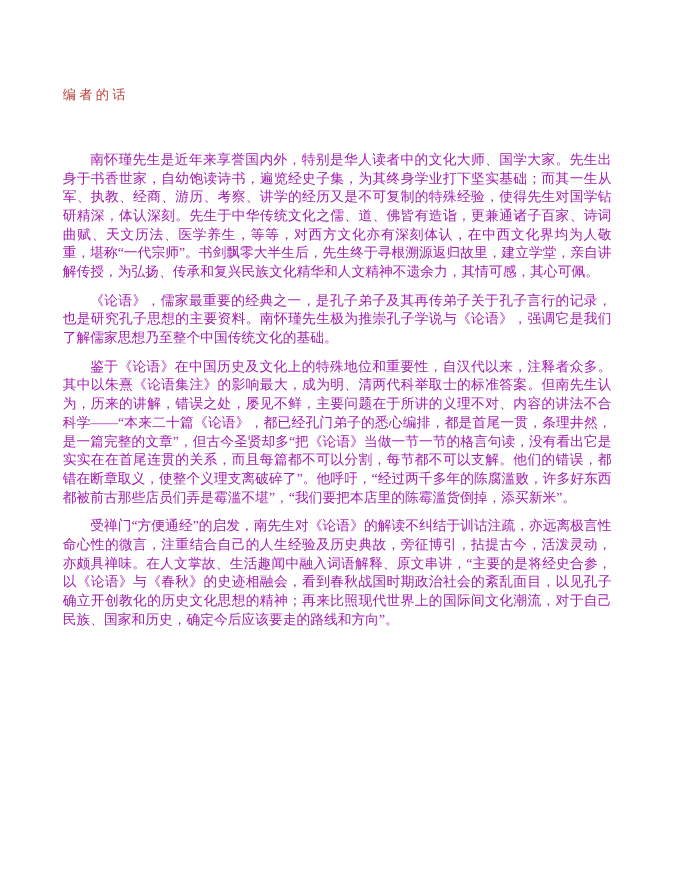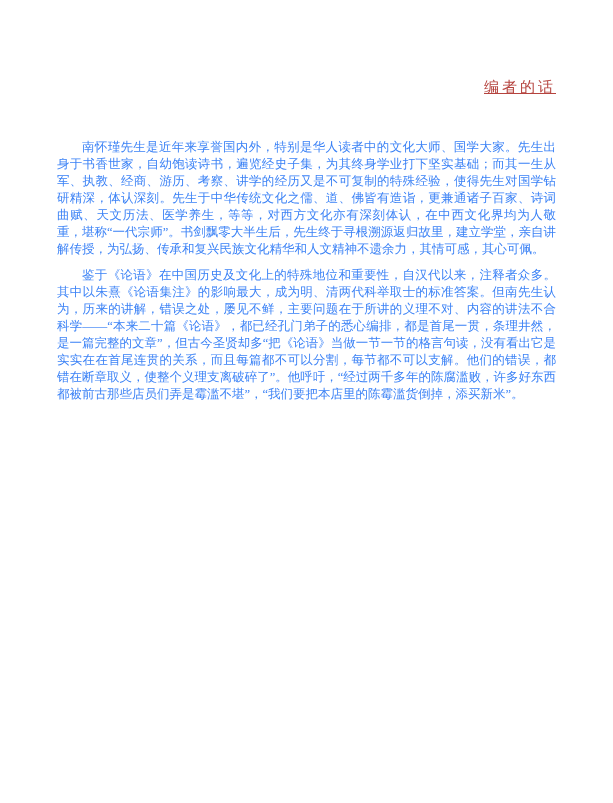--- a/index.html
+++ b/index.html
@@ -13,40 +13,41 @@
     height: 803px;
     margin: 0 auto;
     background: #ffffff;
     overflow: hidden;
     box-sizing: border-box;
     padding: 78px 57px 30px 57px;
     font-family: "Liberation Serif", "DejaVu Serif", serif;
   }
   .doc-title {
     margin: 0 0 42px 0;
-    text-align: right;
-    font-size: 15px;
+    text-align: left;
+    font-size: 12px;
     font-weight: normal;
     letter-spacing: 3px;
     color: #b5433e;
-    text-decoration: underline;
   }
   .doc-body p {
     margin: 0 0 9px 0;
     font-size: 12.5px;
     line-height: 17px;
-    color: #3b82f6;
+    color: #a21caf;
     text-align: justify;
     text-indent: 2em;
     word-break: break-all;
   }
 </style>
 </head>
 <body>
 
 <div class="page">
   <h1 class="doc-title">编者的话</h1>
 
   <div class="doc-body">
     <p>南怀瑾先生是近年来享誉国内外，特别是华人读者中的文化大师、国学大家。先生出身于书香世家，自幼饱读诗书，遍览经史子集，为其终身学业打下坚实基础；而其一生从军、执教、经商、游历、考察、讲学的经历又是不可复制的特殊经验，使得先生对国学钻研精深，体认深刻。先生于中华传统文化之儒、道、佛皆有造诣，更兼通诸子百家、诗词曲赋、天文历法、医学养生，等等，对西方文化亦有深刻体认，在中西文化界均为人敬重，堪称“一代宗师”。书剑飘零大半生后，先生终于寻根溯源返归故里，建立学堂，亲自讲解传授，为弘扬、传承和复兴民族文化精华和人文精神不遗余力，其情可感，其心可佩。</p>
+    <p>《论语》，儒家最重要的经典之一，是孔子弟子及其再传弟子关于孔子言行的记录，也是研究孔子思想的主要资料。南怀瑾先生极为推崇孔子学说与《论语》，强调它是我们了解儒家思想乃至整个中国传统文化的基础。</p>
     <p>鉴于《论语》在中国历史及文化上的特殊地位和重要性，自汉代以来，注释者众多。其中以朱熹《论语集注》的影响最大，成为明、清两代科举取士的标准答案。但南先生认为，历来的讲解，错误之处，屡见不鲜，主要问题在于所讲的义理不对、内容的讲法不合科学——“本来二十篇《论语》，都已经孔门弟子的悉心编排，都是首尾一贯，条理井然，是一篇完整的文章”，但古今圣贤却多“把《论语》当做一节一节的格言句读，没有看出它是实实在在首尾连贯的关系，而且每篇都不可以分割，每节都不可以支解。他们的错误，都错在断章取义，使整个义理支离破碎了”。他呼吁，“经过两千多年的陈腐滥败，许多好东西都被前古那些店员们弄是霉滥不堪”，“我们要把本店里的陈霉滥货倒掉，添买新米”。</p>
+    <p>受禅门“方便通经”的启发，南先生对《论语》的解读不纠结于训诂注疏，亦远离极言性命心性的微言，注重结合自己的人生经验及历史典故，旁征博引，拈提古今，活泼灵动，亦颇具禅味。在人文掌故、生活趣闻中融入词语解释、原文串讲，“主要的是将经史合参，以《论语》与《春秋》的史迹相融会，看到春秋战国时期政治社会的紊乱面目，以见孔子确立开创教化的历史文化思想的精神；再来比照现代世界上的国际间文化潮流，对于自己民族、国家和历史，确定今后应该要走的路线和方向”。</p>
   </div>
 </div>
 
 </body></html>

